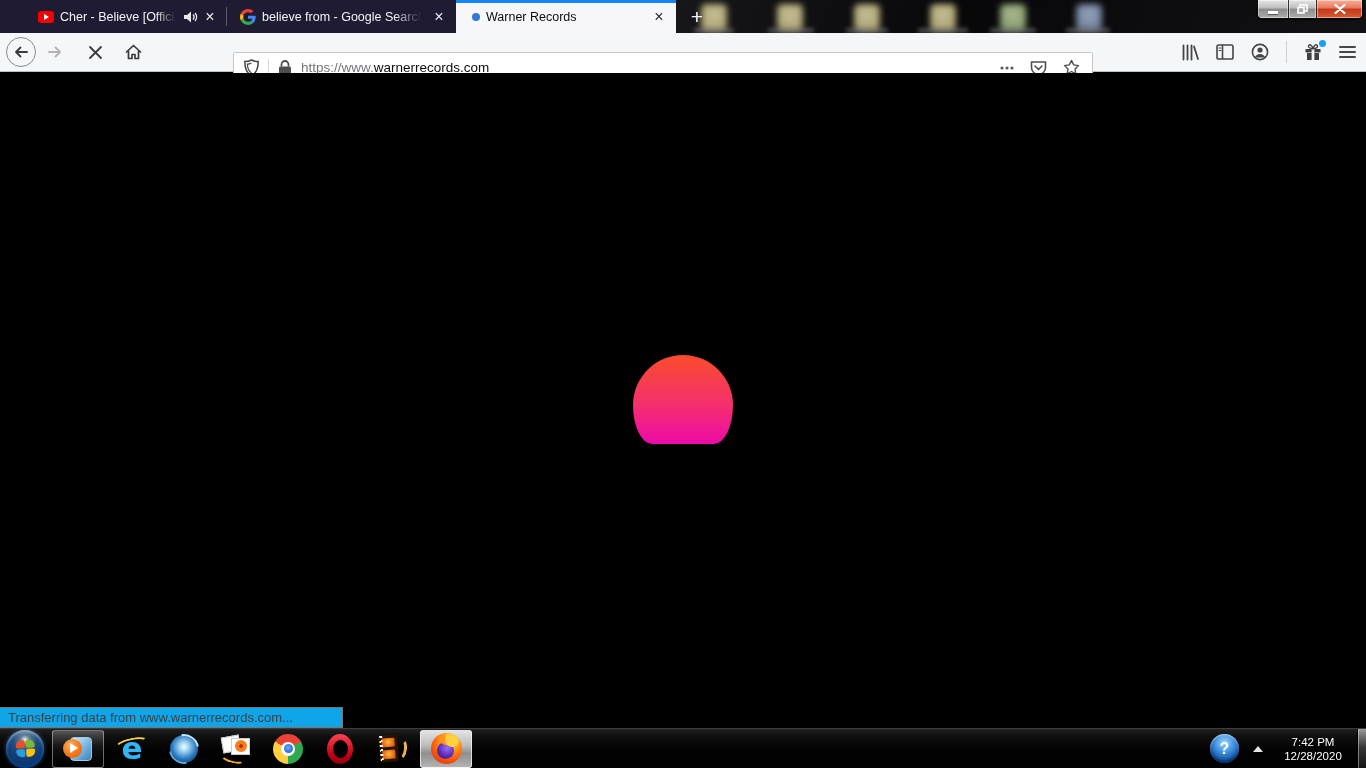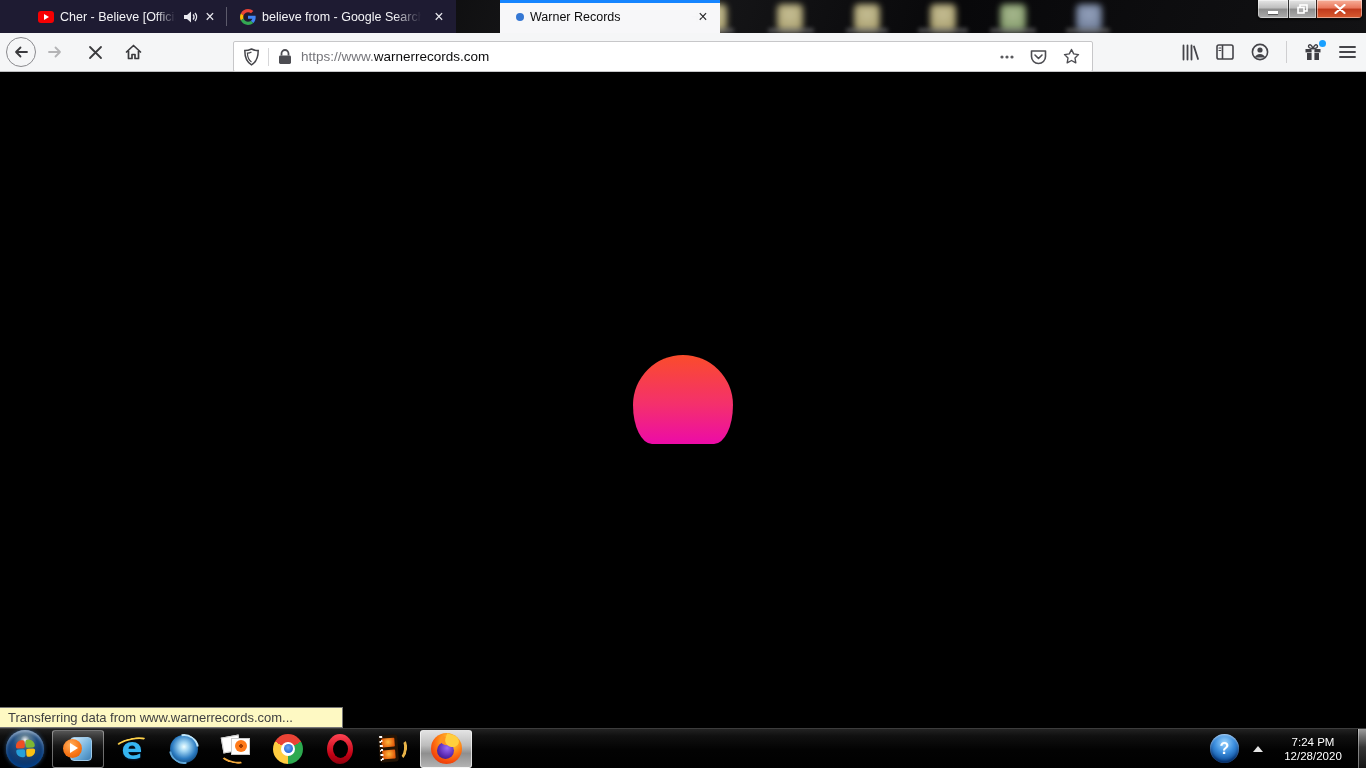--- a/index.html
+++ b/index.html
@@ -16,21 +16,21 @@
   .blur-icon.tan  { background:radial-gradient(circle at 50% 40%, #e8dfae, #b9ad72); }
   .blur-icon.green{ background:radial-gradient(circle at 50% 40%, #c6d9a8, #8aa86e); }
   .blur-icon.blue { background:radial-gradient(circle at 50% 40%, #aebedd, #70809f); }
   .blur-label { position:absolute; top:28px; height:5px; border-radius:2px;
     background:#9a9a9a; filter:blur(2px); opacity:.45; }
 
   .tabstrip { position:absolute; top:0; left:0; height:33px; display:flex; }
   .tab { height:33px; display:flex; align-items:center; position:relative;
     font-size:12.5px; cursor:default; }
   .tab.inactive { background:#1e1b32; color:#f3f3f6; }
-  .tab.active { background:#f7f7f9; color:#0c0c0d;margin-left:44px; }
+  .tab.active { background:#f7f7f9; color:#0c0c0d; }
   .tab.active::before { content:""; position:absolute; top:0; left:0; right:0; height:3px;
     background:#1584ff; }
   .tab .sep { position:absolute; right:0; top:7px; bottom:7px; width:1px;
     background:rgba(255,255,255,.28); }
   .tab-title { flex:1; white-space:nowrap; overflow:hidden; margin:0 6px;
     -webkit-mask-image:linear-gradient(to right,#000 82%,transparent 99%);
     mask-image:linear-gradient(to right,#000 82%,transparent 99%); }
   .tab-close { width:20px; height:20px; display:flex; align-items:center; justify-content:center;
     font-size:16px; line-height:1; margin-right:7px; border-radius:3px; }
   .tab.inactive .tab-close { color:#e9e9ef; }
@@ -65,21 +65,21 @@
 
   
   .navbar { position:absolute; top:33px; left:0; width:1366px; height:39px;
     background:#f5f6f7; border-bottom:1px solid #bdbdbf; }
   .nav-left { position:absolute; left:6px; top:0; height:38px; display:flex;
     align-items:center; gap:4px; }
   .nav-btn { width:30px; height:30px; display:flex; align-items:center;
     justify-content:center; border-radius:3px; }
   .nav-btn.circled { border:1px solid #8a8a8e; border-radius:50%; }
 
-  .urlbar { position:absolute; left:233px; top:8px; width:860px; height:31px;
+  .urlbar { position:absolute; left:233px; top:19px; width:860px; height:31px;
     background:#fff; border:1px solid #c7c7c9; border-radius:2px;
     display:flex; align-items:center; }
   .ub-icon { display:flex; align-items:center; justify-content:center; height:100%; }
   .ub-shield { width:34px; }
   .ub-sep { width:1px; height:18px; background:#d7d7d9; }
   .ub-lock { width:32px; }
   .url-text { font-size:13.5px; white-space:nowrap; flex:1; }
   .url-scheme { color:#75757a; }
   .url-domain { color:#0c0c0d; }
   .ub-right { display:flex; align-items:center; gap:16px; padding-right:12px; }
@@ -94,21 +94,21 @@
   
   .content { position:absolute; top:73px; left:0; width:1366px; height:655px;
     background:#000; }
   .wr-logo { position:absolute; top:282px; left:calc(50% - 50px);
     width:100px; height:89px;
     border-radius:50px 50px 19px 19px / 50px 50px 39px 39px;
     background:linear-gradient(180deg,#fa4c2b 0%,#f4306c 55%,#ec0ba8 100%); }
 
   
   .status-tip { position:absolute; left:0; bottom:40px; width:343px; height:21px;
-    background:#fef9c3; border:1px solid #767676; border-left:none;
+    background:#0ea5e9; border:1px solid #767676; border-left:none;
     display:flex; align-items:center; padding-left:8px;
     font-size:13px; color:#3f3f41; }
 
   
   .taskbar { position:absolute; bottom:0; left:0; width:1366px; height:40px;
     background:linear-gradient(#222 0%,#101010 18%,#020202 55%,#000 100%);
     border-top:1px solid #3c3c3c; display:flex; align-items:center; }
   .tb-slot { width:52px; height:38px; display:flex; align-items:center;
     justify-content:center; position:relative; flex:none; }
   .tb-slot.open { border:1px solid rgba(255,255,255,.4); border-radius:3px;
@@ -469,20 +469,20 @@
     </div>
 
     <div class="tb-slot active-app">
       <div class="icon-ff"></div>
     </div>
 
     <div class="tray">
       <div class="tray-help">?</div>
       <div class="tray-chevron"></div>
       <div class="tray-clock">
-        <div>7:24 PM</div>
+        <div>7:42 PM</div>
         <div>12/28/2020</div>
       </div>
       <div class="show-desktop"></div>
     </div>
   </div>
 
 </div>
 
 </body></html>

